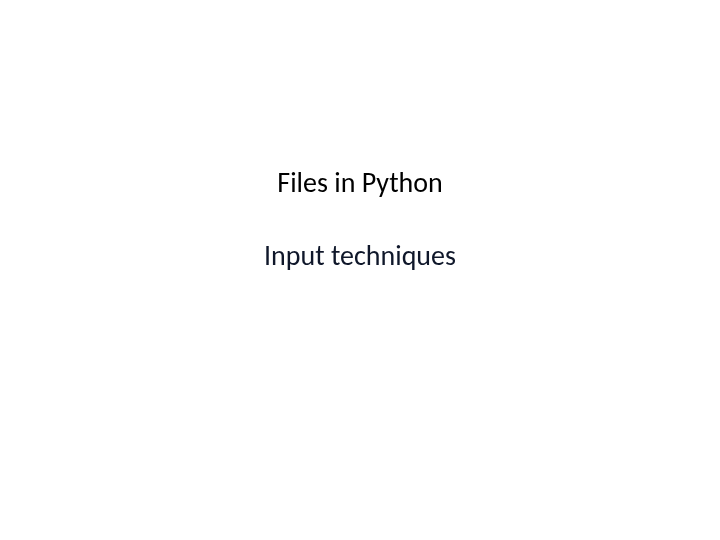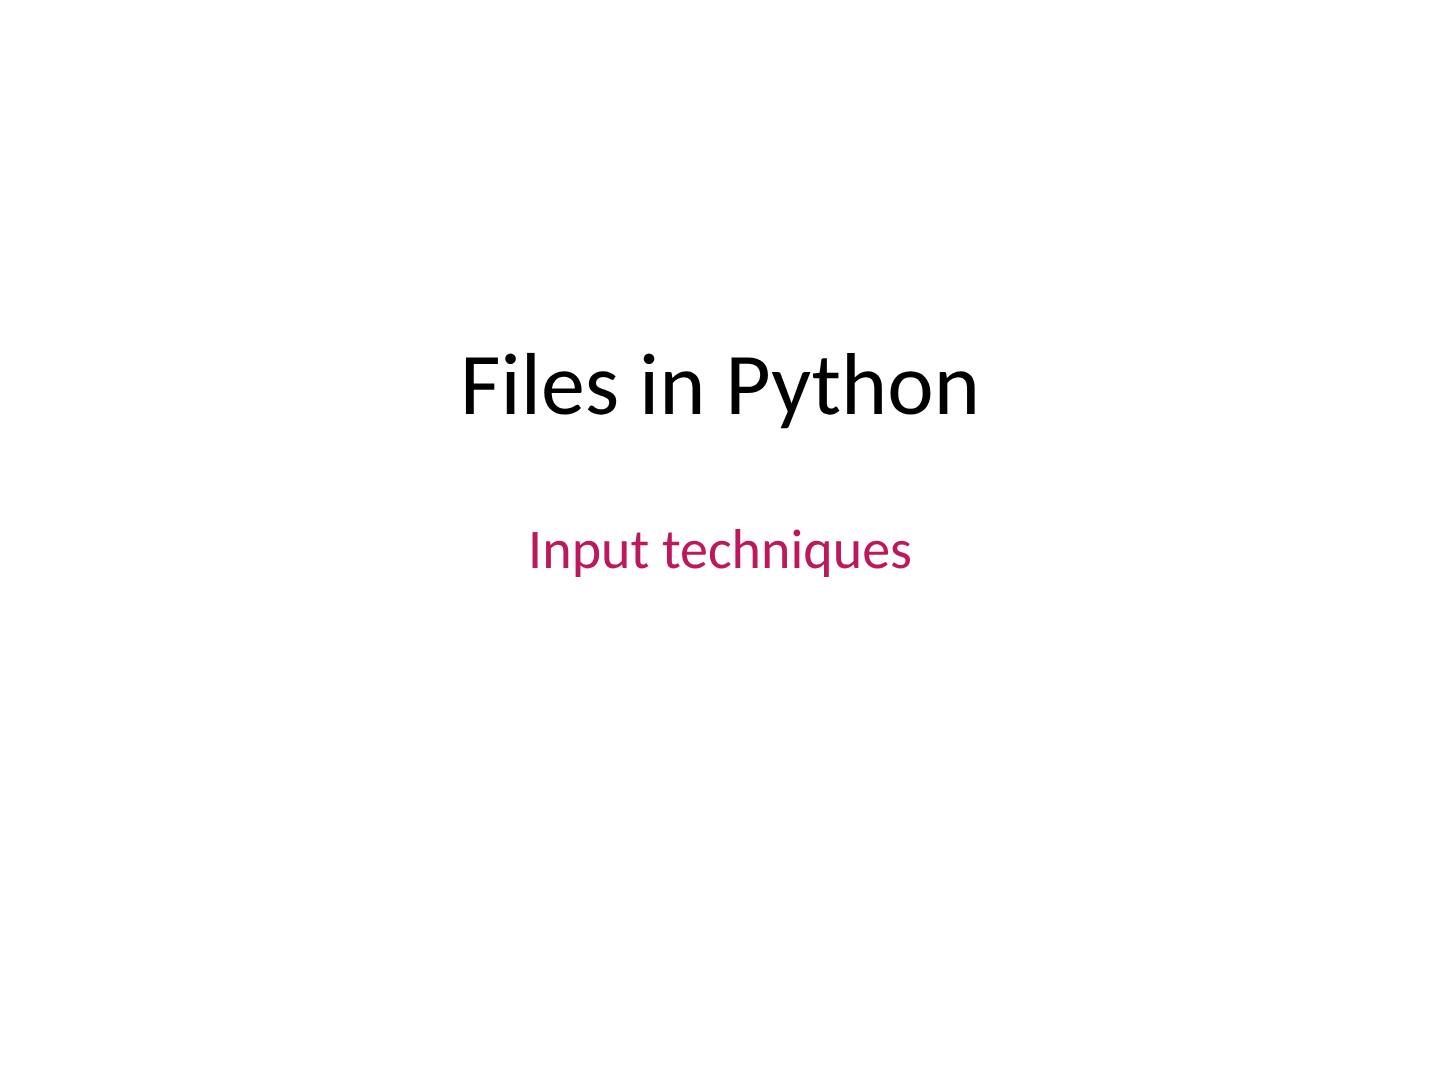--- a/index.html
+++ b/index.html
@@ -12,29 +12,29 @@
       height: 540px;
       background: #ffffff;
       font-family: Calibri, 'Segoe UI', Arial, sans-serif;
       display: flex;
       flex-direction: column;
       align-items: center;
       justify-content: flex-start;
       padding-top: 165px;
     }
     .title {
-      font-size: 44px;
+      font-size: 28px;
       color: #000000;
       font-weight: 400;
       text-align: center;
       margin-bottom: 38px;
     }
     .subtitle {
       font-size: 28px;
-      color: #be185d;
+      color: #0f172a;
       font-weight: 400;
       text-align: center;
     }
   </style>
 </head>
 <body>
 
 <div class="title">Files in Python</div>
 <div class="subtitle">Input techniques</div>
 

